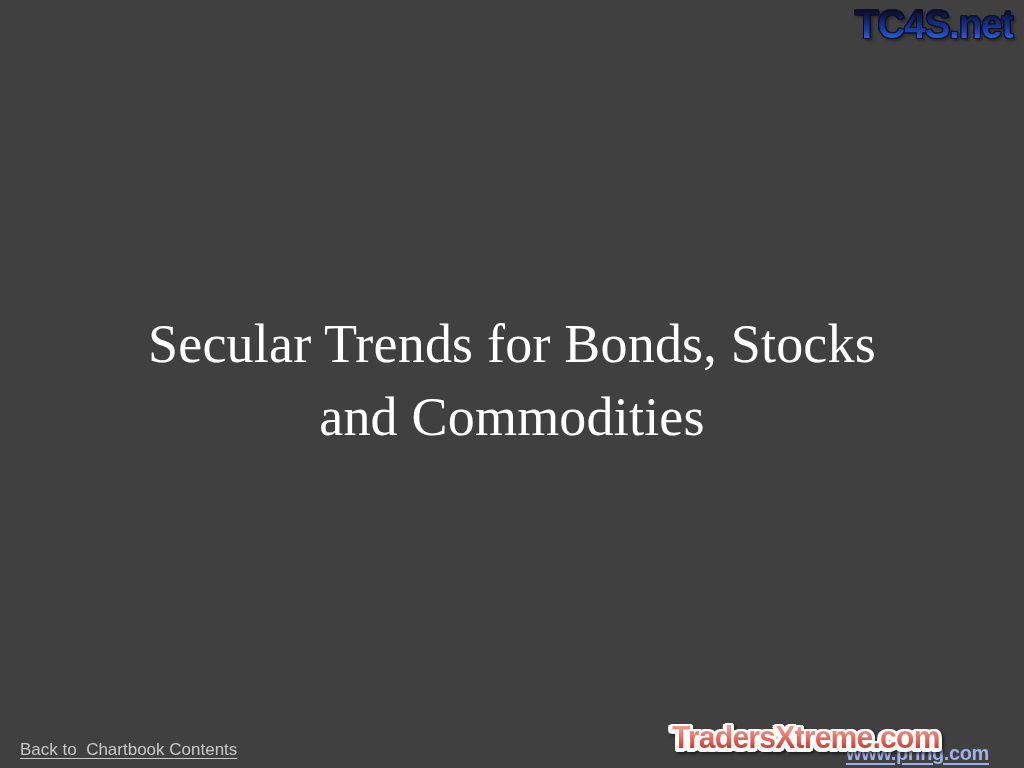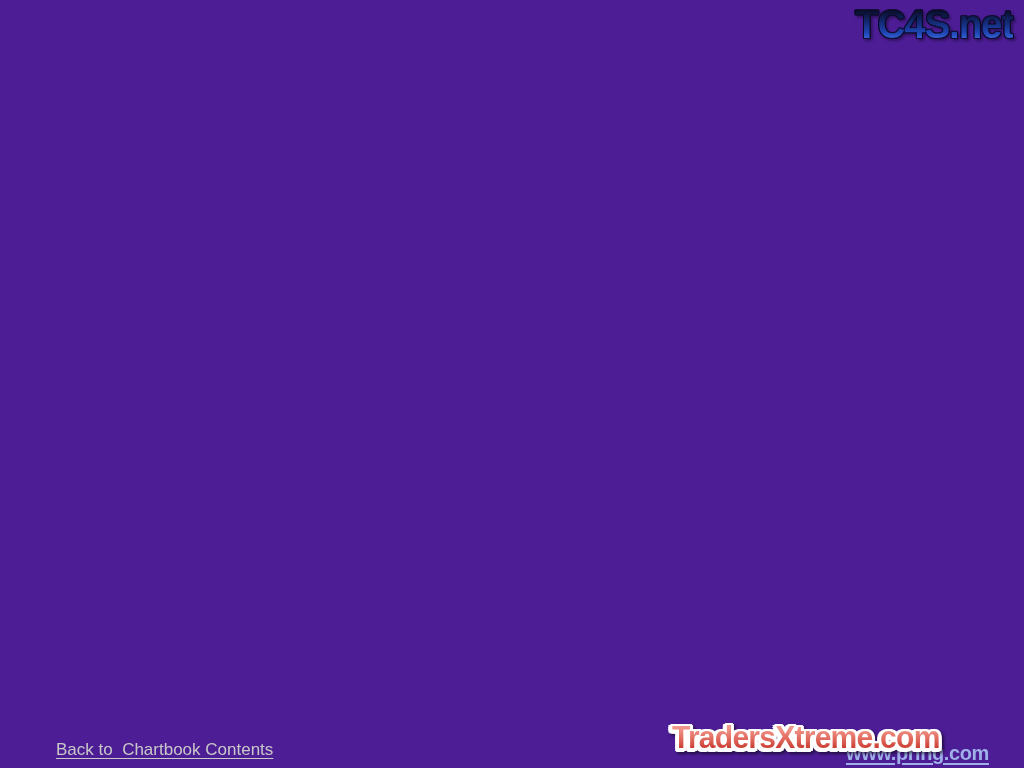--- a/index.html
+++ b/index.html
@@ -105,21 +105,20 @@
     left: 20px;
     top: 739px;
     font-family: "Liberation Sans", sans-serif;
     font-size: 17px;
     line-height: 21px;
     color: #c8c8c8;
     text-decoration: underline;
     text-underline-offset: 3px;
     white-space: pre;
     cursor: pointer;
-    margin-left: 36px;
   }
 
   
   #pring-link {
     position: absolute;
     left: 846px;
     top: 742px;
     font-family: "Liberation Sans", sans-serif;
     font-weight: bold;
     font-size: 20px;
@@ -159,24 +158,28 @@
       drop-shadow(1.5px 1.5px 0 #ffffff)
       drop-shadow(-1.5px 1.5px 0 #ffffff)
       drop-shadow(2.5px 2.5px 1.5px rgba(0,0,0,0.55));
     white-space: nowrap;
     cursor: pointer;
   }
 </style>
 </head>
 <body>
 
-<div id="slide" style="background: #4c1d95; text-decoration: underline;">
+<div id="slide" style="background: #404040; text-decoration: underline;">
 
   <div id="tc4s-logo">TC4S.net</div>
 
+  <div id="title-block">
+    <span class="title-line">Secular Trends for Bonds, Stocks</span>
+    <span class="title-line">and Commodities</span>
+  </div>
 
 
   <a id="back-link">Back to  Chartbook Contents</a>
 
   <a id="pring-link">www.pring.com</a>
 
   <div id="tradersxtreme-logo">TradersXtreme.com</div>
 
 </div>
 

